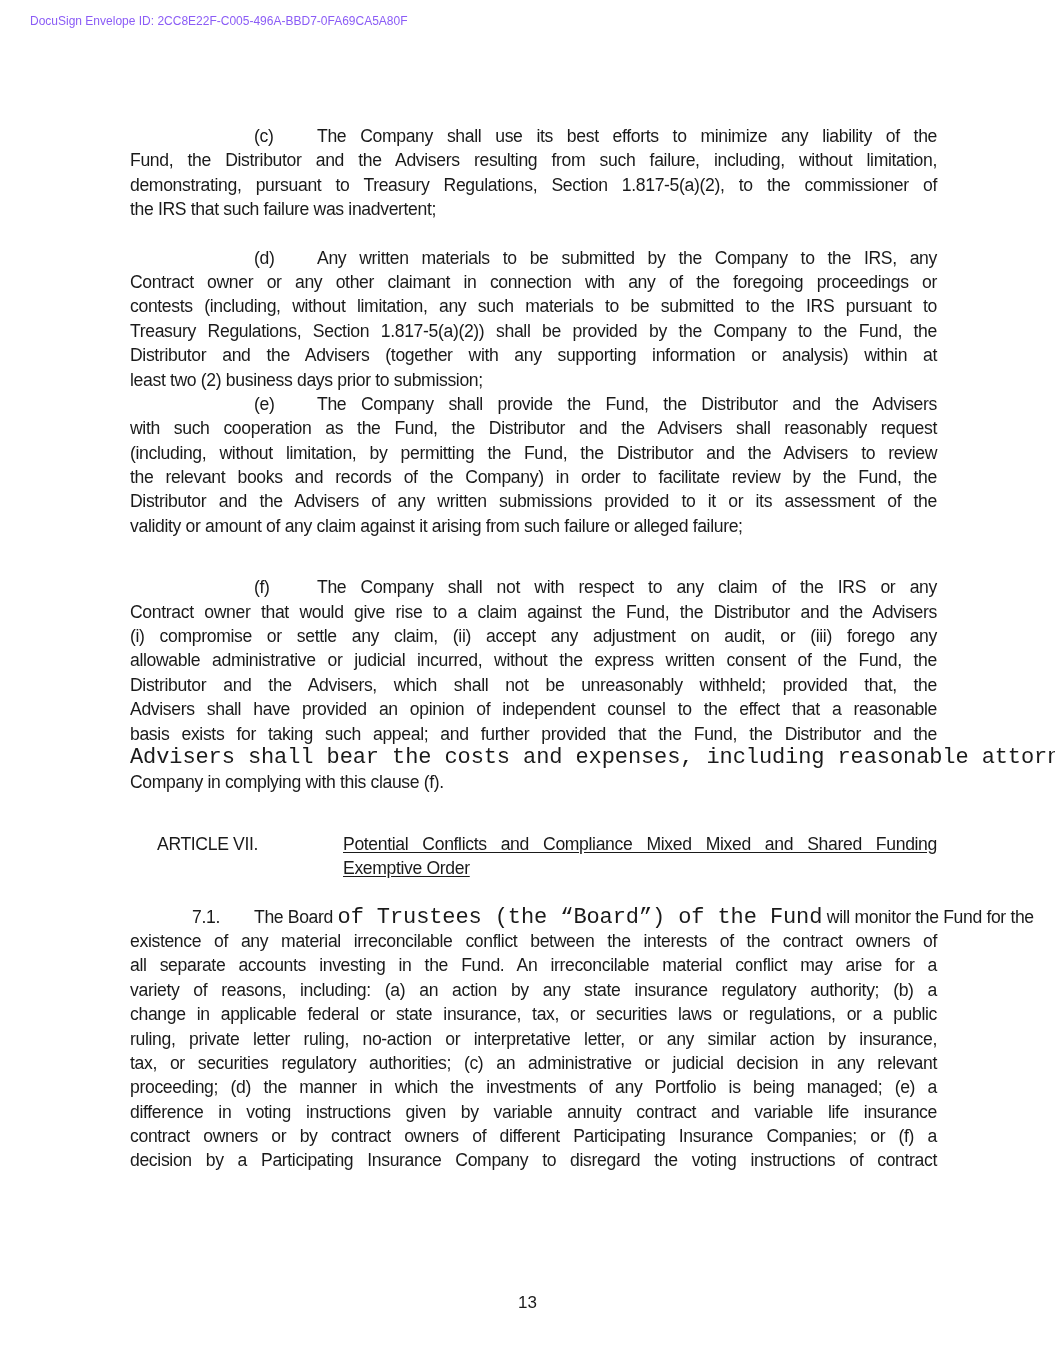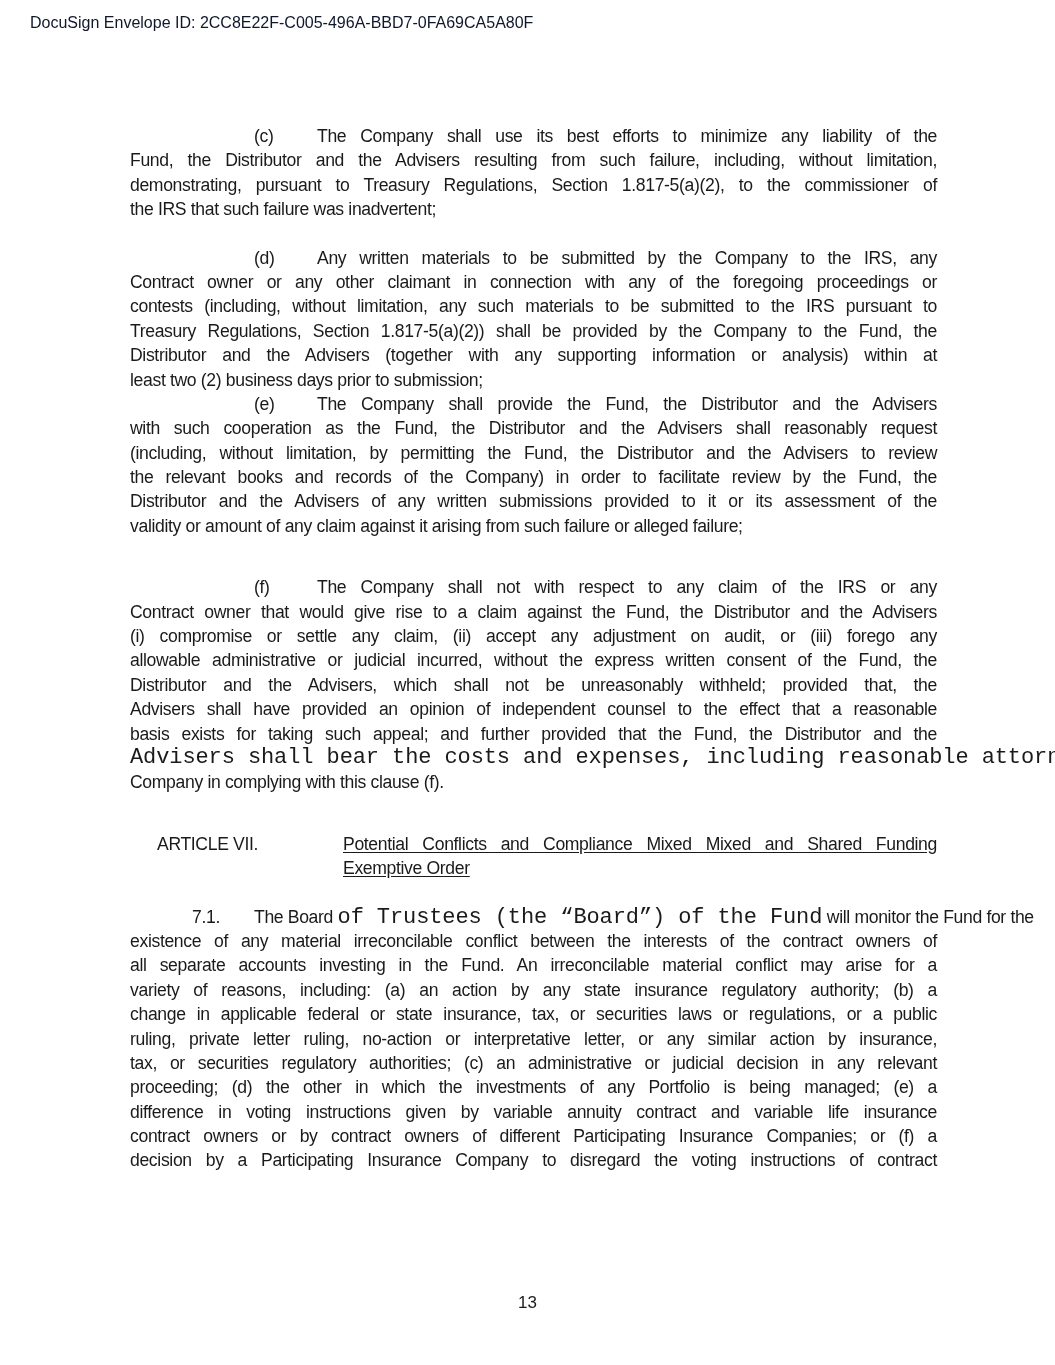--- a/index.html
+++ b/index.html
@@ -12,22 +12,22 @@
       height: 1365px;
       position: relative;
       overflow: hidden;
       color: #1a1a1a;
       font-family: "Liberation Sans", sans-serif;
     }
     .envelope-header {
       position: absolute;
       left: 30px;
       top: 14px;
-      font-size: 16px;
-      color: #0f172a;
+      font-size: 12px;
+      color: #8b5cf6;
       font-family: "Liberation Sans", sans-serif;
     }
     .page-body {
       position: absolute;
       left: 130px;
       top: 124px;
       width: 807px;
     }
     .para {
       font-size: 17.6px;
@@ -150,21 +150,21 @@
   </div>
 
   <div class="para" id="para-71">
     <span class="line first-small"><span class="marker-num">7.1.</span><span>The Board </span><span class="serif">of Trustees (the “Board”) of the Fund</span><span> will monitor the Fund for the</span></span>
     <span class="line">existence of any material irreconcilable conflict between the interests of the contract owners of</span>
     <span class="line">all separate accounts investing in the Fund.  An irreconcilable material conflict may arise for a</span>
     <span class="line">variety of reasons, including:  (a) an action by any state insurance regulatory authority; (b) a</span>
     <span class="line">change in applicable federal or state insurance, tax, or securities laws or regulations, or a public</span>
     <span class="line">ruling, private letter ruling, no-action or interpretative letter, or any similar action by insurance,</span>
     <span class="line">tax, or securities regulatory authorities; (c) an administrative or judicial decision in any relevant</span>
-    <span class="line">proceeding; (d) the other in which the investments of any Portfolio is being managed; (e) a</span>
+    <span class="line">proceeding; (d) the manner in which the investments of any Portfolio is being managed; (e) a</span>
     <span class="line">difference in voting instructions given by variable annuity contract and variable life insurance</span>
     <span class="line">contract owners or by contract owners of different Participating Insurance Companies; or (f) a</span>
     <span class="line">decision by a Participating Insurance Company to disregard the voting instructions of contract</span>
   </div>
 
 </div>
 
 <div class="page-number">13</div>
 
 </body></html>

